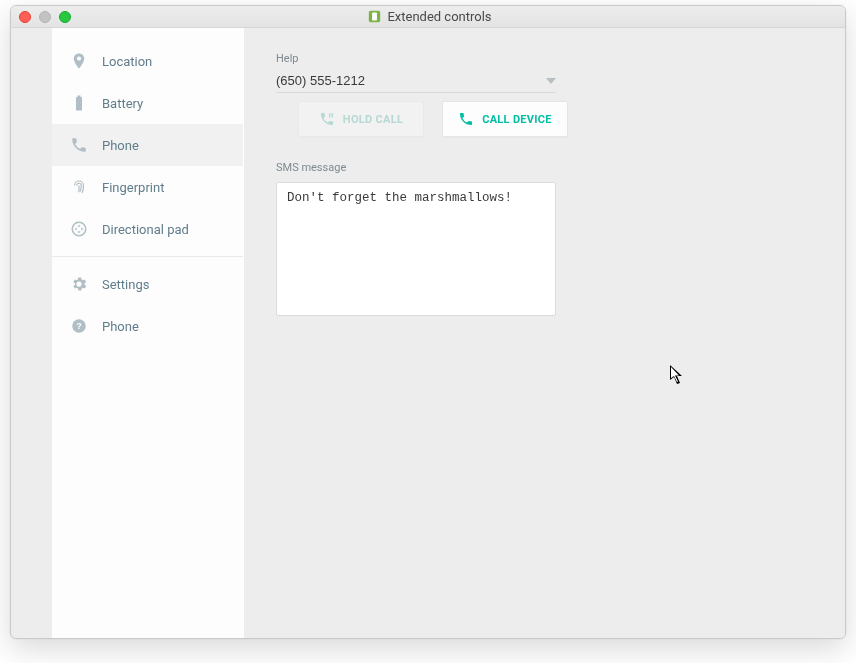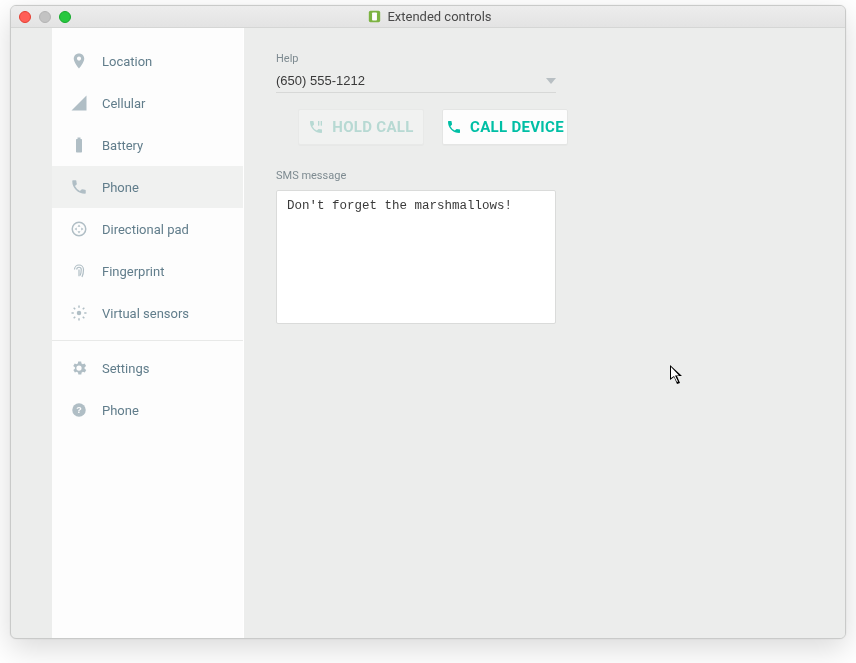--- a/index.html
+++ b/index.html
@@ -103,21 +103,21 @@
       font-size: 11px;
       color: #7e8b91;
       margin-bottom: 8px;
     }
     .from-row {
       display: flex;
       align-items: center;
       border-bottom: 1px solid #d7d8d7;
       width: 280px;
       padding-bottom: 4px;
-      margin-bottom: 16px;
+      margin-bottom: 8px;
     }
     .from-input {
       flex: 1;
       border: none;
       background: transparent;
       font-size: 13px;
       color: #3a3a3a;
       outline: none;
     }
     .from-input::placeholder { color: #9aa; }
@@ -134,21 +134,21 @@
     .btn {
       display: inline-flex;
       align-items: center;
       justify-content: center;
       gap: 8px;
       height: 36px;
       width: 126px;
       background: #fdfdfd;
       border: 1px solid #e4e5e4;
       border-radius: 2px;
-      font-size: 15px;
+      font-size: 11px;
       font-weight: 700;
       letter-spacing: 0.3px;
       color: #00bfa5;
       cursor: default;
       box-shadow: 0 1px 0 rgba(0,0,0,0.02);
     }
     .btn.disabled {
       background: #f1f2f1;
       color: #b7d9d3;
       border-color: #e8e9e8;
@@ -213,77 +213,60 @@
 
       <div class="sidebar-item">
         <span class="icon">
           <svg viewBox="0 0 24 24" width="18" height="18" fill="currentColor">
               <path d="M12 2C8 2 5 5 5 9c0 5 7 13 7 13s7-8 7-13c0-4-3-7-7-7zm0 9.5A2.5 2.5 0 1112 6a2.5 2.5 0 010 5.5z"></path>
             </svg>
         </span>
         <span>Location</span>
       </div>
 
-      <div class="sidebar-item">
-        <span class="icon">
-          <svg viewBox="0 0 24 24" width="18" height="18" fill="currentColor">
-              <path d="M2 22h20V2L2 22z"></path>
-            </svg>
-        </span>
-        <span>Cellular</span>
-      </div>
 
       <div class="sidebar-item">
         <span class="icon">
           <svg viewBox="0 0 24 24" width="18" height="18" fill="currentColor">
               <path d="M15 4h-1V2h-4v2H9a1 1 0 00-1 1v16a1 1 0 001 1h6a1 1 0 001-1V5a1 1 0 00-1-1z"></path>
             </svg>
         </span>
         <span>Battery</span>
       </div>
 
       <div class="sidebar-item selected">
         <span class="icon">
           <svg viewBox="0 0 24 24" width="18" height="18" fill="currentColor">
               <path d="M6.6 10.8a15 15 0 006.6 6.6l2.2-2.2a1 1 0 011-.25 11.4 11.4 0 003.6.58 1 1 0 011 1V20a1 1 0 01-1 1A17 17 0 013 4a1 1 0 011-1h3.5a1 1 0 011 1 11.4 11.4 0 00.58 3.6 1 1 0 01-.25 1L6.6 10.8z"></path>
             </svg>
         </span>
         <span>Phone</span>
-      </div>
-
-      <div class="sidebar-item">
-        <span class="icon">
-          <svg viewBox="0 0 24 24" width="18" height="18" fill="currentColor">
-              <circle cx="12" cy="12" r="9" fill="none" stroke="currentColor" stroke-width="2"></circle>
-              <path d="M12 6l2 3h-4zM12 18l-2-3h4zM6 12l3-2v4zM18 12l-3 2v-4z"></path>
-            </svg>
-        </span>
-        <span>Directional pad</span>
       </div>
 
       <div class="sidebar-item">
         <span class="icon">
           <svg viewBox="0 0 24 24" width="18" height="18" fill="none" stroke="currentColor" stroke-width="1.6">
               <path d="M6 10a6 6 0 0112 0c0 4-1 8-2 10"></path>
               <path d="M9 10a3 3 0 016 0c0 3-.6 6-1.5 8"></path>
               <path d="M12 10v9"></path>
             </svg>
         </span>
         <span>Fingerprint</span>
       </div>
 
       <div class="sidebar-item">
         <span class="icon">
           <svg viewBox="0 0 24 24" width="18" height="18" fill="currentColor">
-              <circle cx="12" cy="12" r="3"></circle>
-              <path d="M12 2v3M12 19v3M2 12h3M19 12h3M4.9 4.9l2.1 2.1M17 17l2.1 2.1M4.9 19.1L7 17M17 7l2.1-2.1" stroke="currentColor" stroke-width="2"></path>
-            </svg>
-        </span>
-        <span>Virtual sensors</span>
-      </div>
+              <circle cx="12" cy="12" r="9" fill="none" stroke="currentColor" stroke-width="2"></circle>
+              <path d="M12 6l2 3h-4zM12 18l-2-3h4zM6 12l3-2v4zM18 12l-3 2v-4z"></path>
+            </svg>
+        </span>
+        <span>Directional pad</span>
+      </div>
+
 
       <div class="divider"></div>
 
       <div class="sidebar-item">
         <span class="icon">
           <svg viewBox="0 0 24 24" width="18" height="18" fill="currentColor">
               <path d="M19.4 13a7.5 7.5 0 000-2l2.1-1.6-2-3.4-2.5 1a7.4 7.4 0 00-1.7-1l-.4-2.6h-4l-.4 2.6a7.4 7.4 0 00-1.7 1l-2.5-1-2 3.4L6.6 11a7.5 7.5 0 000 2l-2.1 1.6 2 3.4 2.5-1a7.4 7.4 0 001.7 1l.4 2.6h4l.4-2.6a7.4 7.4 0 001.7-1l2.5 1 2-3.4L19.4 13zM12 15.5A3.5 3.5 0 1112 8.5a3.5 3.5 0 010 7z"></path>
             </svg>
         </span>
         <span>Settings</span>

